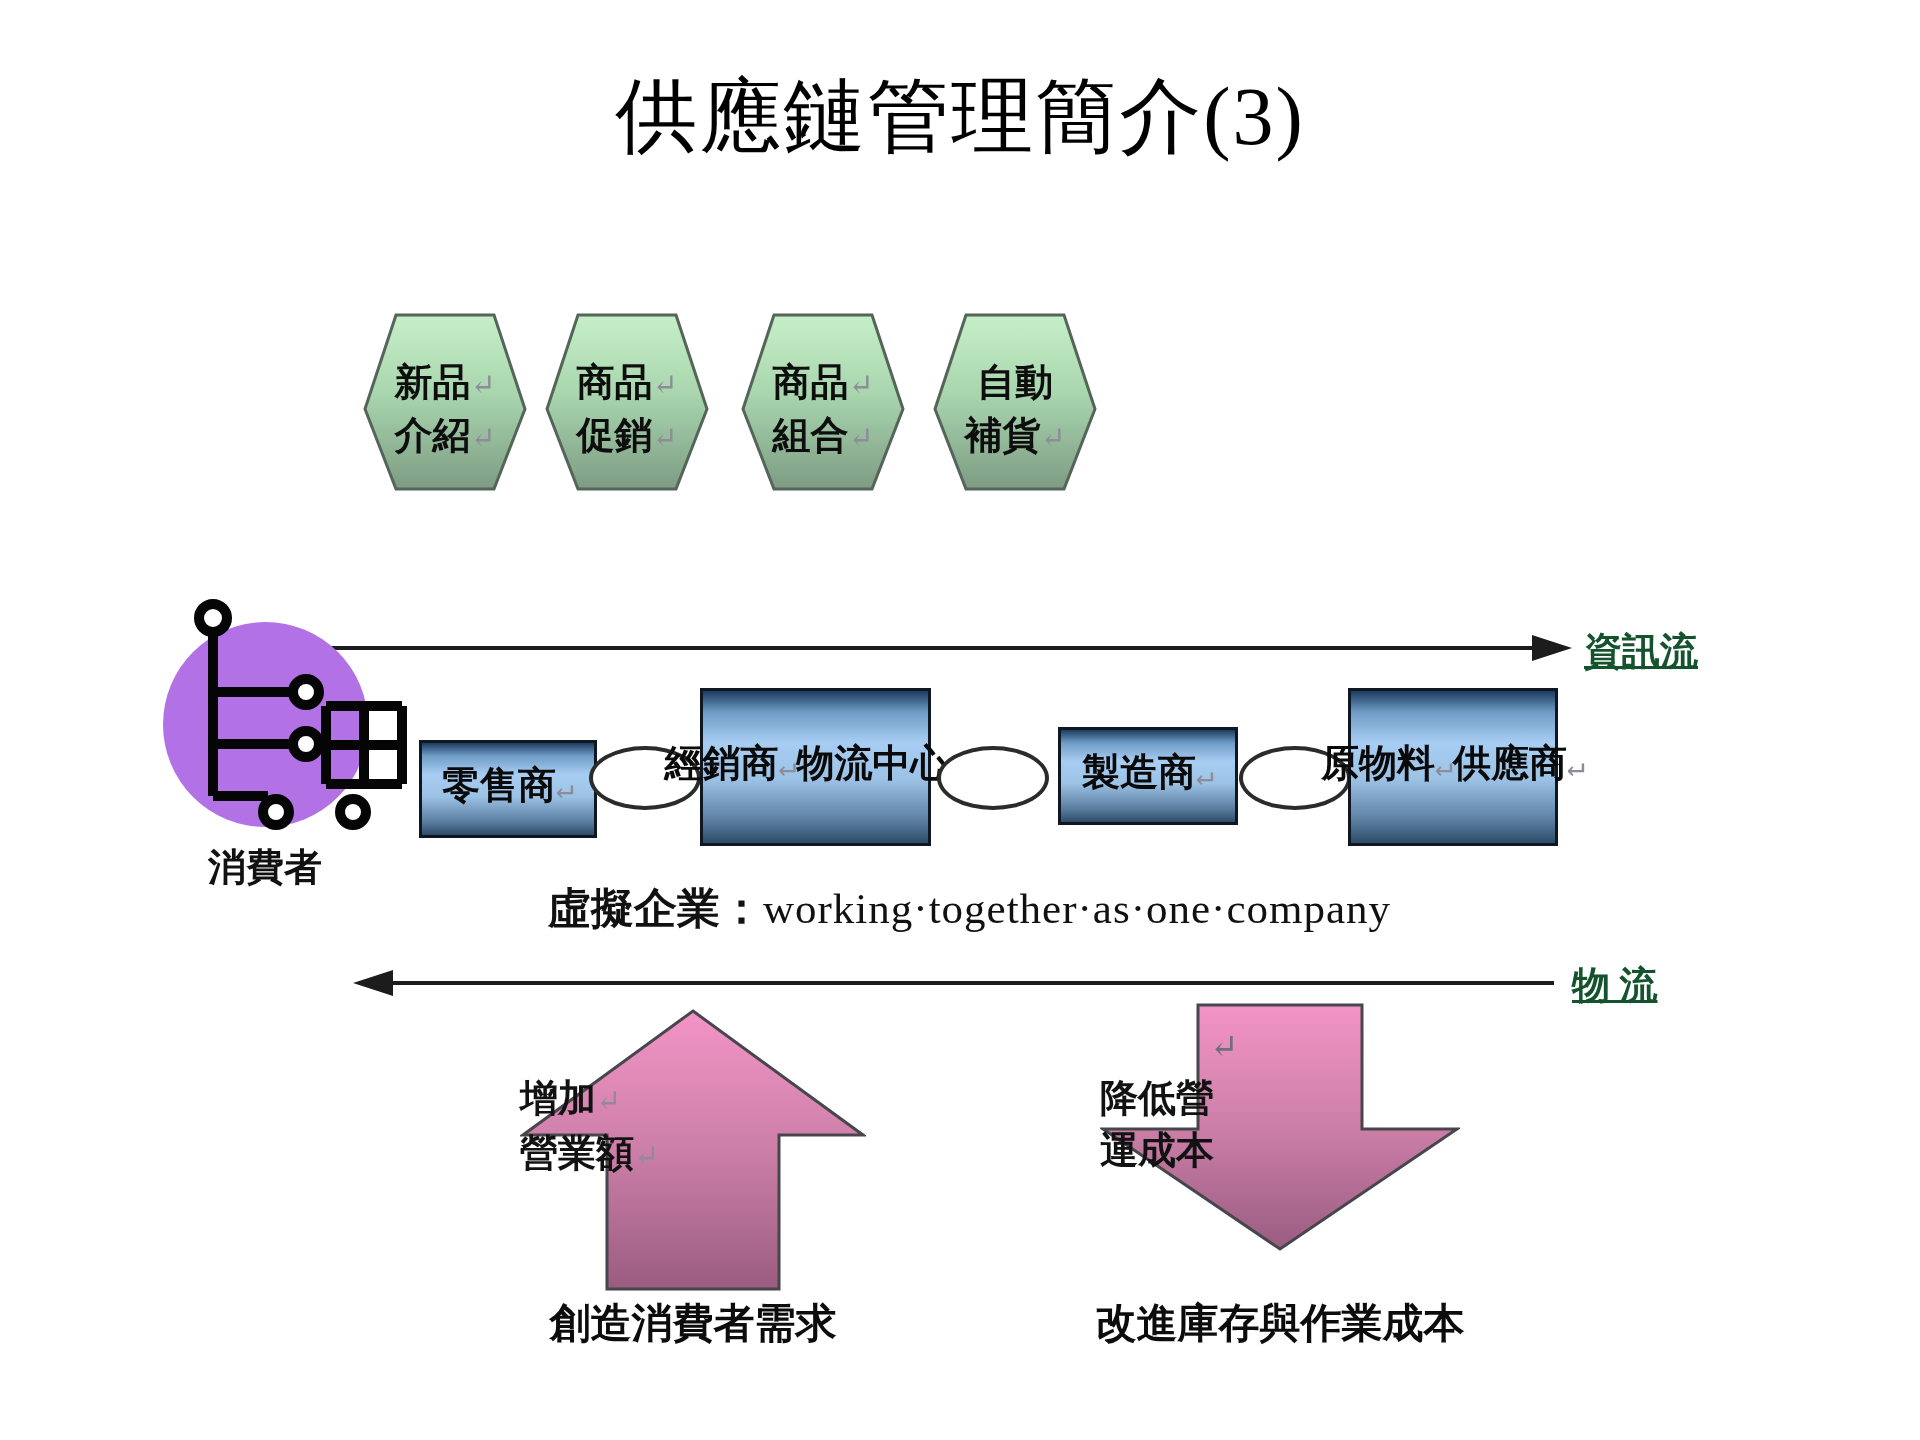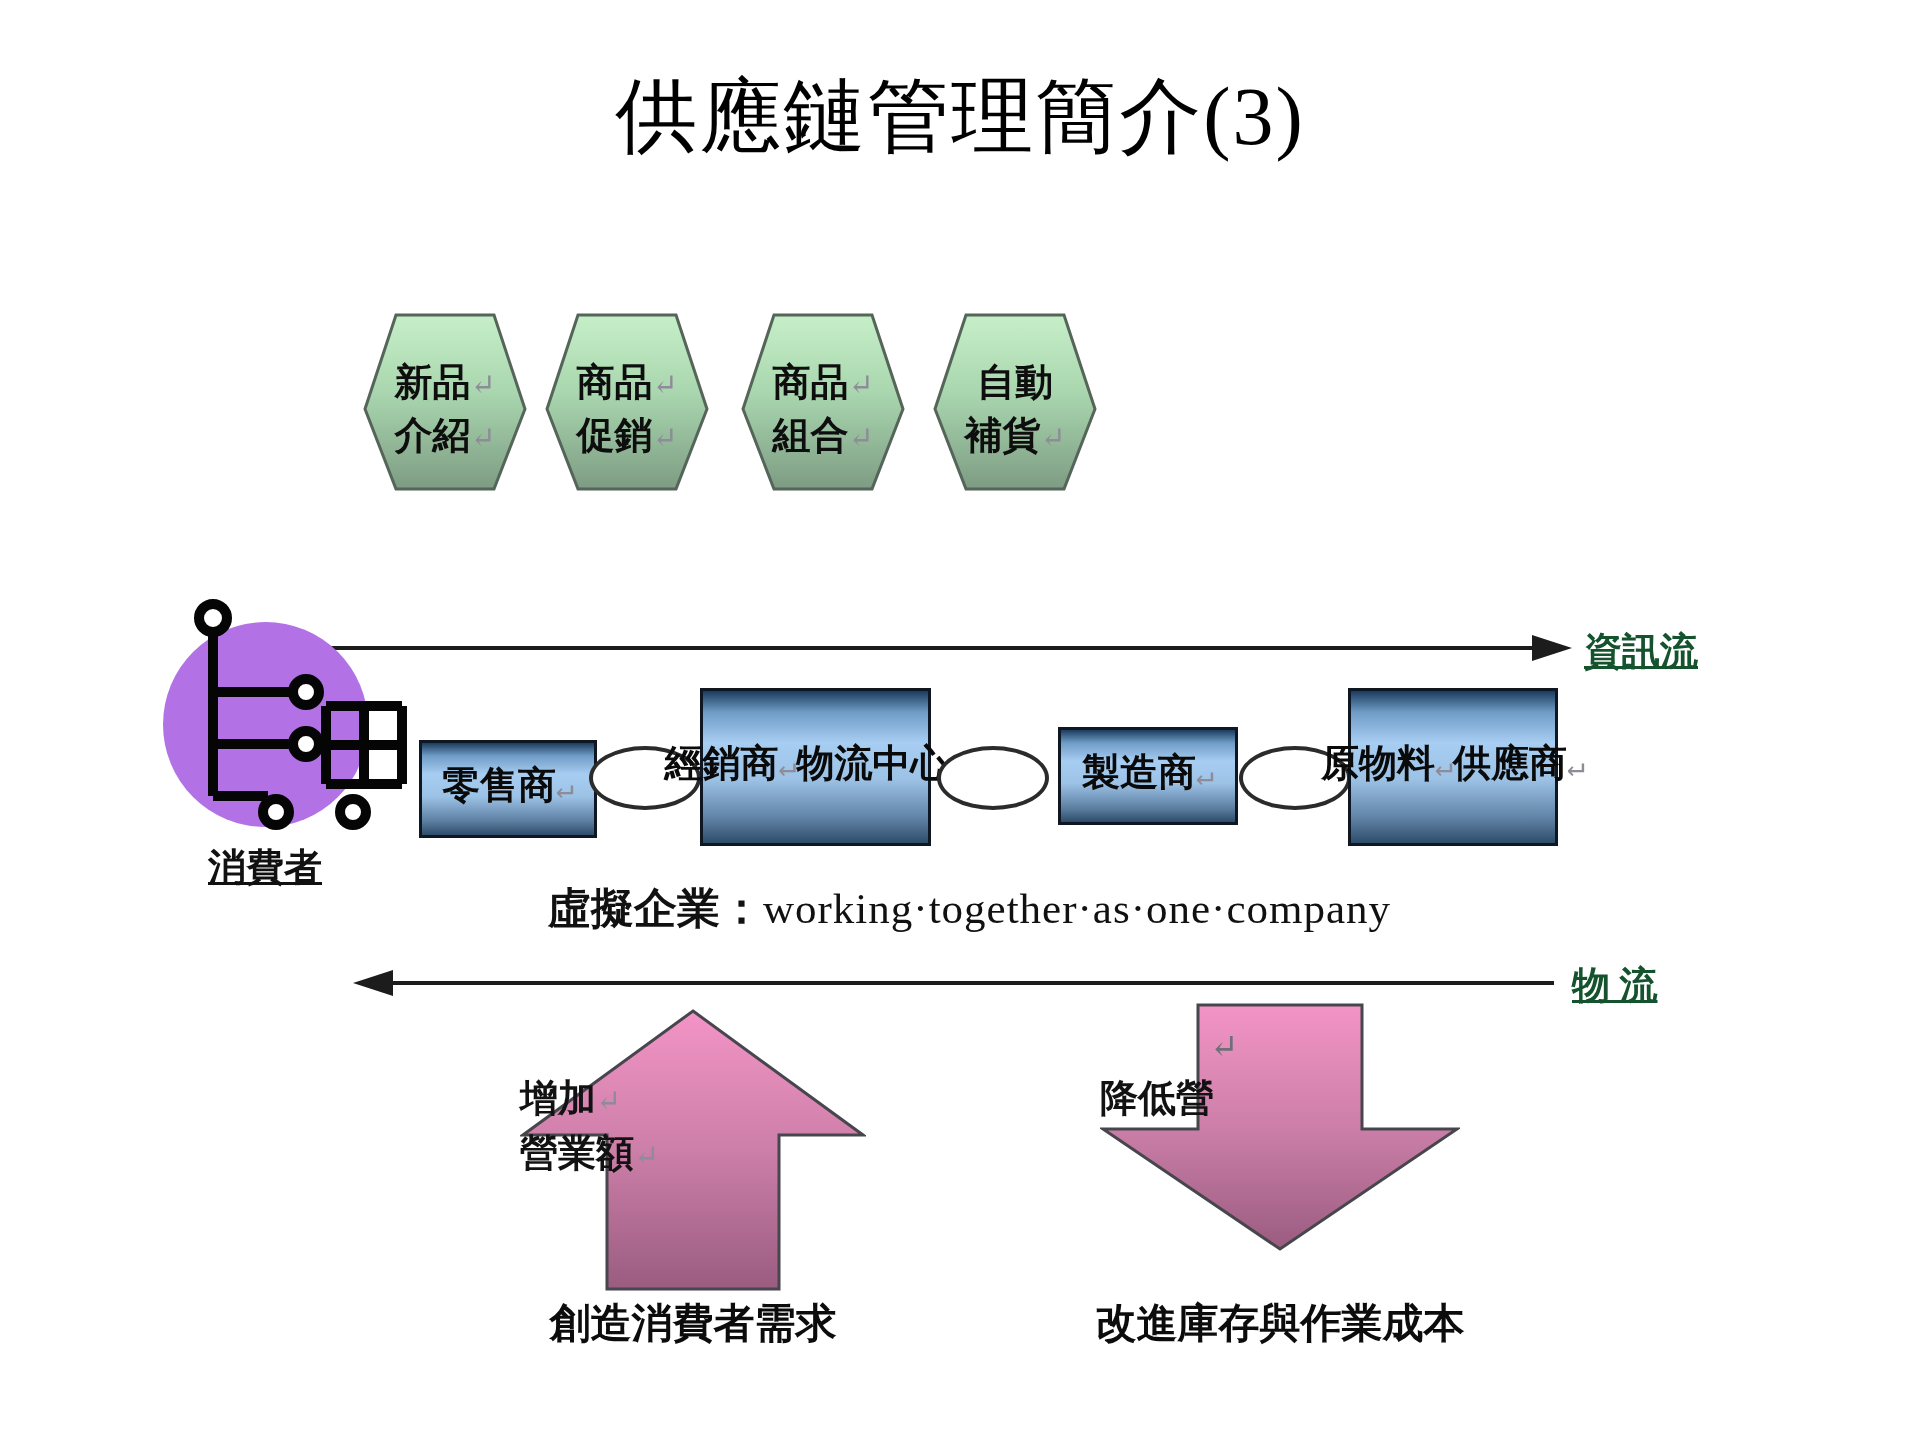--- a/index.html
+++ b/index.html
@@ -19,21 +19,21 @@
     position:absolute;left:0;top:0;width:100%;height:100%;
     display:flex;flex-direction:column;align-items:center;justify-content:center;
     padding-top:16px;box-sizing:border-box;
     font-size:38px;font-weight:700;line-height:50px;color:#0e0e0e;white-space:nowrap;
   }
   .mark{color:#8e8c98;font-weight:400;font-size:30px;}
   
   .flow-label{font-size:38px;font-weight:700;color:#14532d;white-space:pre;text-decoration:underline;}
   
   .consumer-circle{left:163px;top:622px;width:205px;height:205px;border-radius:50%;background:#b272e6;}
-  .consumer-label{left:150px;top:842px;width:230px;text-align:center;font-size:38px;font-weight:700;text-decoration:underline;}
+  .consumer-label{left:150px;top:842px;width:230px;text-align:center;font-size:38px;font-weight:700;}
   
   .cbox{
     background:linear-gradient(180deg,#1c3c5e 0%,#6f9cc6 14%,#a8cdf2 34%,#9cc2e6 58%,#5f82a4 84%,#2e4c6a 100%);
     border:3px solid #0f1722;box-sizing:border-box;
     display:flex;flex-direction:row;align-items:center;justify-content:center;
     font-size:38px;font-weight:700;line-height:52px;color:#0a0a0a;white-space:nowrap;font-family:Liberation Mono, monospace;
   }
   .clink{
     width:112px;height:64px;border:4px solid #2b2b2b;border-radius:50%;
     background:#ffffff;box-sizing:border-box;
@@ -172,16 +172,17 @@
     <div><span>營業額</span><span class="mark">↵</span></div>
   </div>
   <div class="abs caption" style="left:520px;top:1296px;width:346px;">創造消費者需求</div>
 
   <svg class="abs" style="left:1100px;top:1002px;" width="360" height="250">
     <polygon points="98,3 262,3 262,127 357,127 180,247 3,127 98,127" fill="url(#pinkGrad)" stroke="#46464c" stroke-width="3"></polygon>
   </svg>
   <div class="abs lone-mark" style="left:1210px;top:1026px;">↵</div>
   <div class="abs big-arrow-text" style="left:1100px;top:1072px;width:360px;">
     <div>降低營</div>
+    <div>運成本</div>
   </div>
   <div class="abs caption" style="left:1060px;top:1296px;width:440px;">改進庫存與作業成本</div>
 
 </div>
 
 </body></html>

